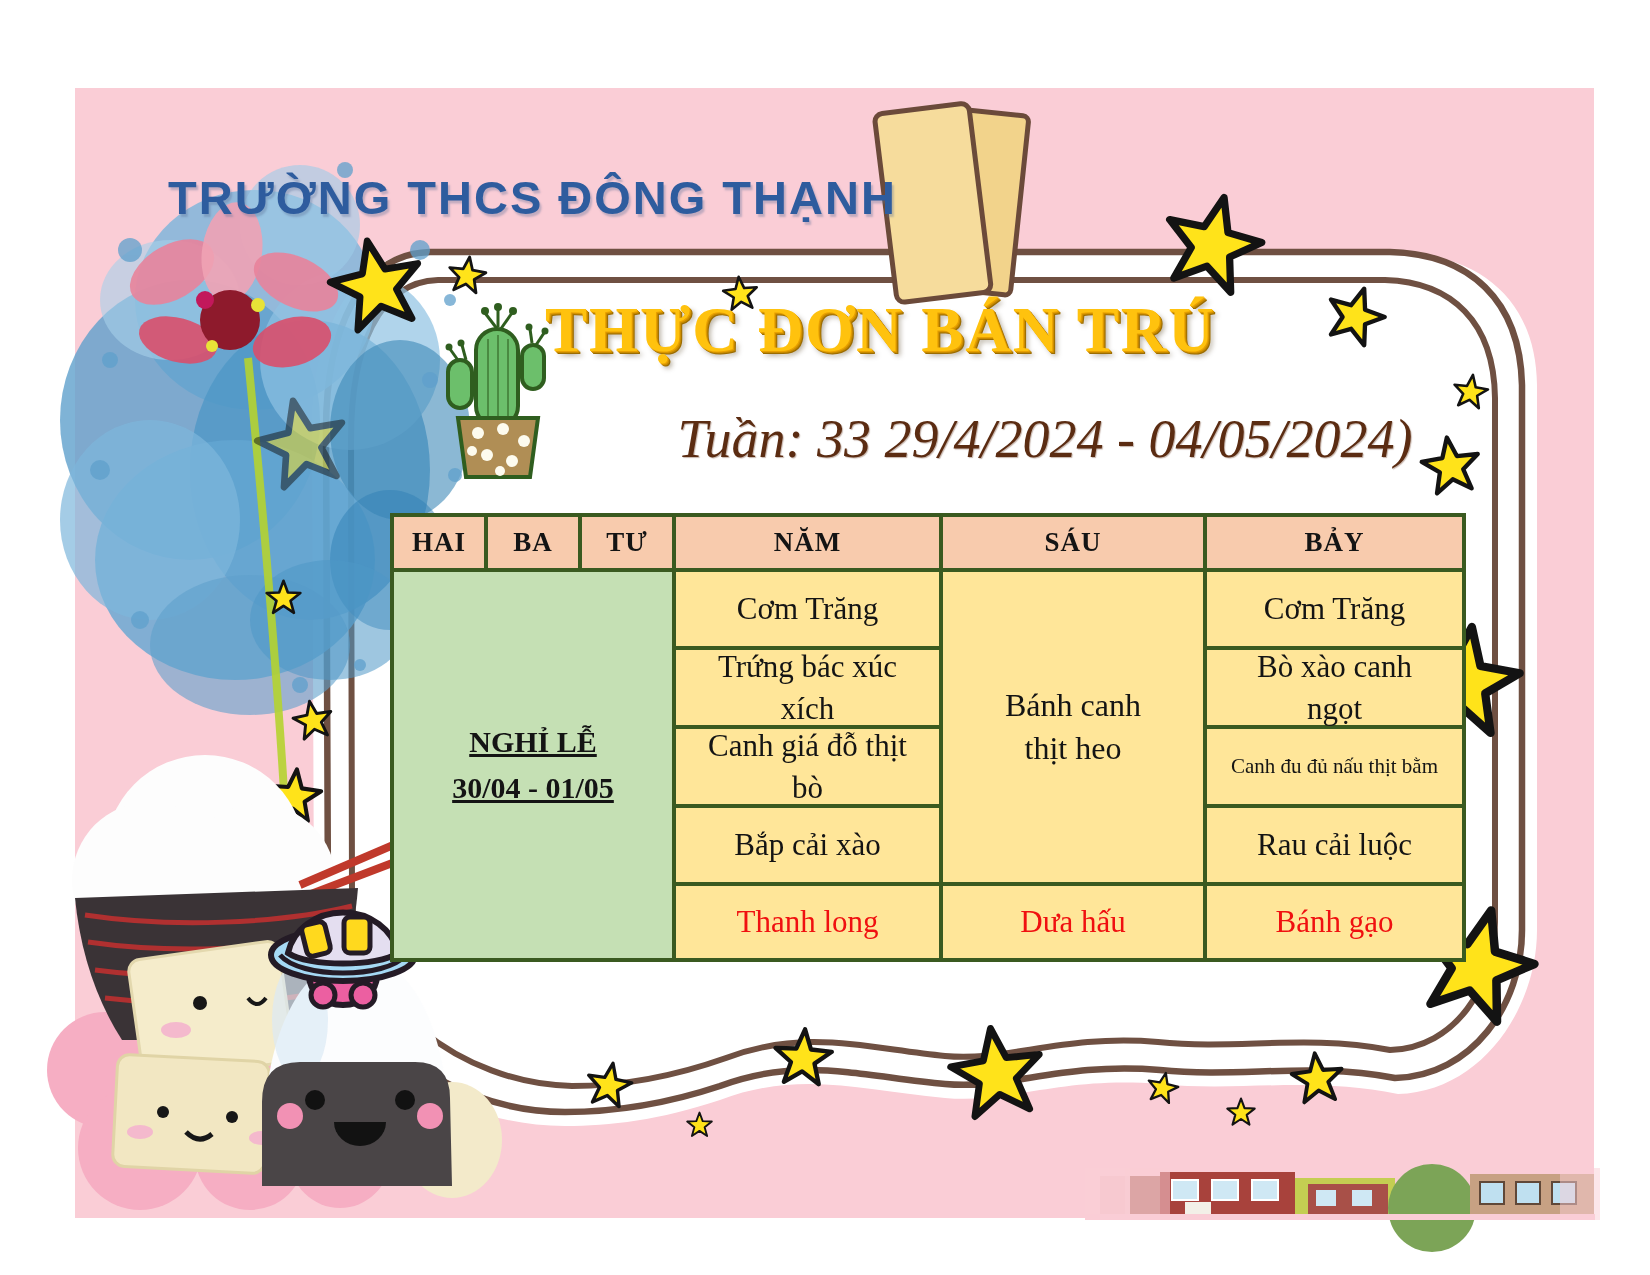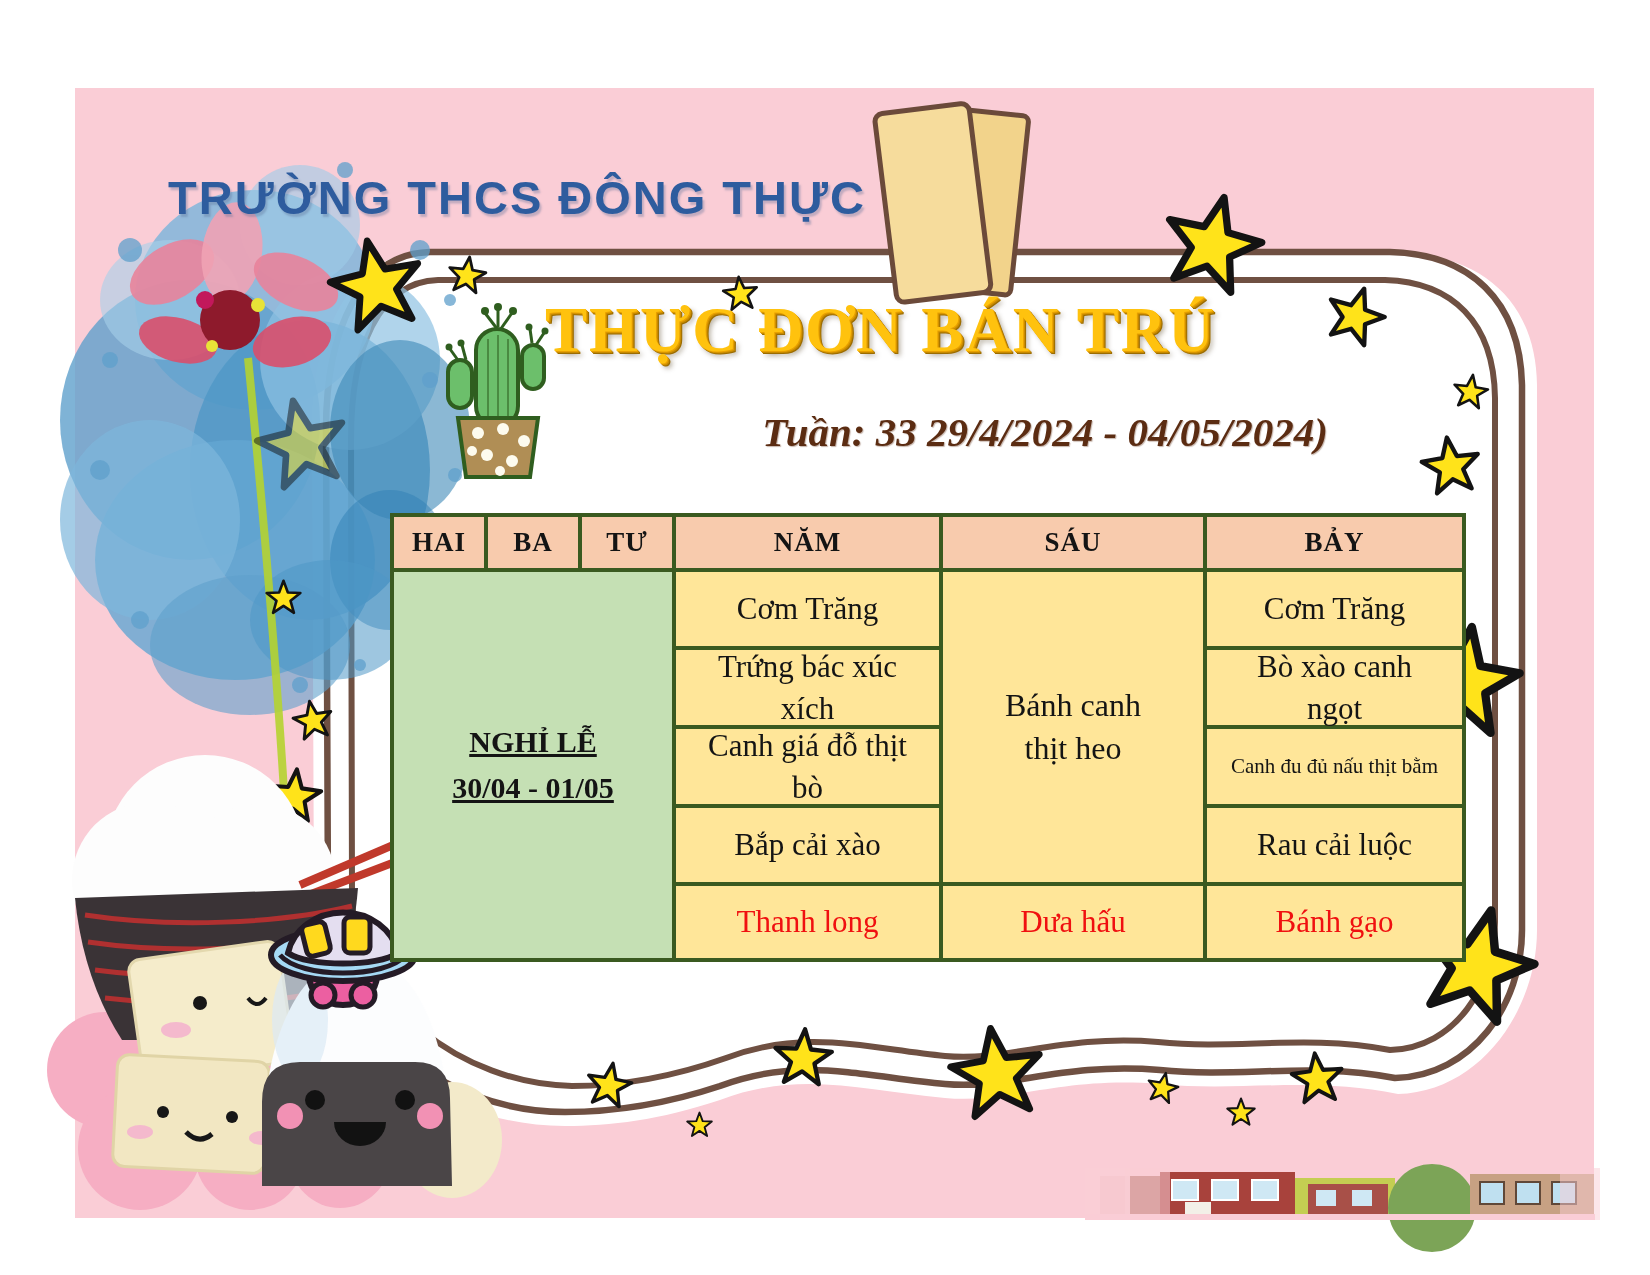--- a/index.html
+++ b/index.html
@@ -8,21 +8,21 @@
   .pink-bg{position:absolute;left:75px;top:88px;width:1519px;height:1130px;background:#FACDD6;}
   .deco-svg{position:absolute;left:0;top:0;width:1650px;height:1275px;z-index:1;pointer-events:none;}
 
   .school-name{position:absolute;left:168px;top:170px;z-index:5;
     font-family:"Liberation Sans",sans-serif;font-weight:800;font-size:47px;letter-spacing:2px;
     color:#2E5C9E;text-shadow:2px 3px 2px rgba(90,110,150,.35);white-space:nowrap;}
   .main-title{position:absolute;left:545px;top:294px;width:750px;z-index:5;text-align:left;
     font-weight:700;font-size:63px;letter-spacing:2px;color:#FFC20E;white-space:nowrap;
     text-shadow:1px 1px 0 #E8A000,2px 2px 0 #C68A00,3px 3px 0 #9C6C00,5px 5px 5px rgba(60,40,0,.35);}
   .subtitle{position:absolute;left:665px;top:408px;width:760px;z-index:5;text-align:center;
-    font-weight:700;font-style:italic;font-size:41px;color:#5B2C12;white-space:nowrap;
+    font-weight:400;font-style:italic;font-size:54px;color:#5B2C12;white-space:nowrap;
     text-shadow:1px 1px 1px rgba(91,44,18,.35);}
 
   .menu-table{position:absolute;left:390px;top:513px;z-index:4;
     display:grid;grid-template-columns:90px 90px 90px 263px 260px 255px;
     grid-template-rows:51px 74px 75px 75px 74px 72px;
     gap:4px;background:#3A5A20;border:4px solid #3A5A20;}
   .cell{display:flex;align-items:center;justify-content:center;text-align:center;color:#141414;}
   .th{background:#F8CBAD;font-weight:700;font-size:27px;letter-spacing:1px;}
   .dish{background:#FFE699;font-size:31px;line-height:1.35;padding:0 20px;}
   .holiday{background:#C5E0B4;grid-column:1/4;grid-row:2/7;flex-direction:column;
@@ -235,21 +235,21 @@
         <circle cx="95" cy="100" r="12" fill="#EC5FA1" stroke="#241B26" stroke-width="5"></circle>
         <ellipse cx="75" cy="60" rx="72" ry="26" fill="#A5D9F4" stroke="#241B26" stroke-width="6"></ellipse>
         <path d="M20 58 A56 50 0 0 1 130 58 C110 72 40 72 20 58 Z" fill="#E4DEF0" stroke="#241B26" stroke-width="6"></path>
         <rect x="36" y="28" width="24" height="32" rx="6" fill="#FFD91E" stroke="#241B26" stroke-width="5" transform="rotate(-14 48 44)"></rect>
         <rect x="76" y="22" width="26" height="36" rx="6" fill="#FFD91E" stroke="#241B26" stroke-width="5"></rect>
         <path d="M12 60 C32 84 118 84 138 60" stroke="#241B26" stroke-width="5" fill="none"></path>
       </g>
     </g>
   </svg>
 
-  <div class="school-name">TRƯỜNG THCS ĐÔNG THỰC</div>
+  <div class="school-name">TRƯỜNG THCS ĐÔNG THẠNH</div>
   <div class="main-title">THỰC ĐƠN BÁN TRÚ</div>
   <div class="subtitle">Tuần: 33  29/4/2024 - 04/05/2024)</div>
 
   <div class="menu-table">
     <div class="cell th">HAI</div>
     <div class="cell th">BA</div>
     <div class="cell th">TƯ</div>
     <div class="cell th">NĂM</div>
     <div class="cell th">SÁU</div>
     <div class="cell th">BẢY</div>

